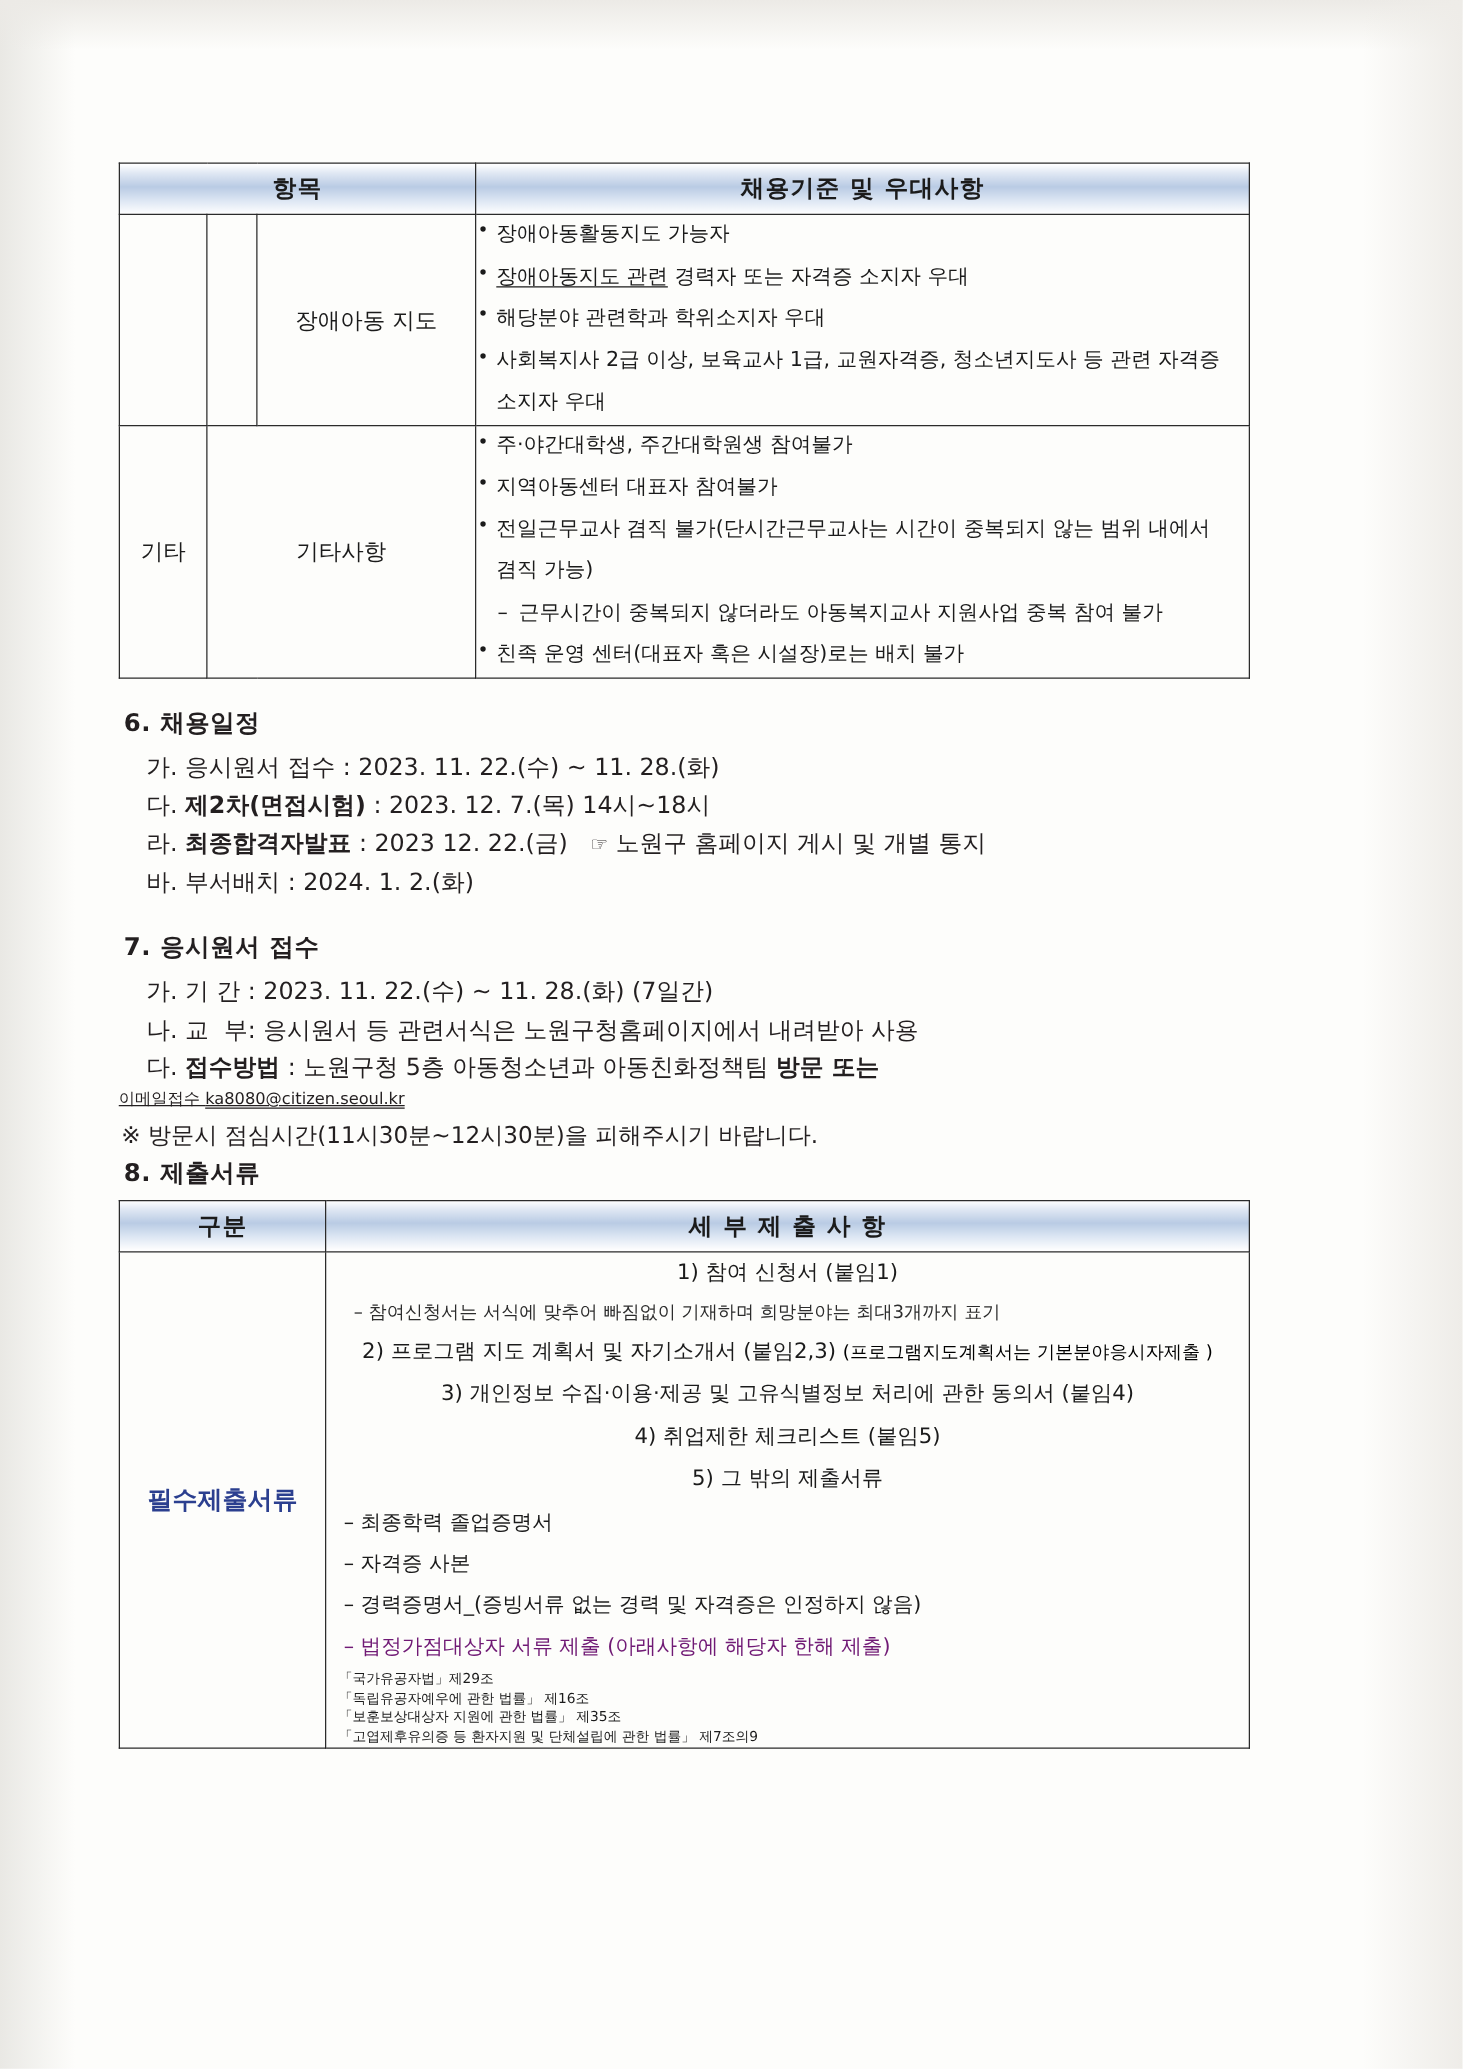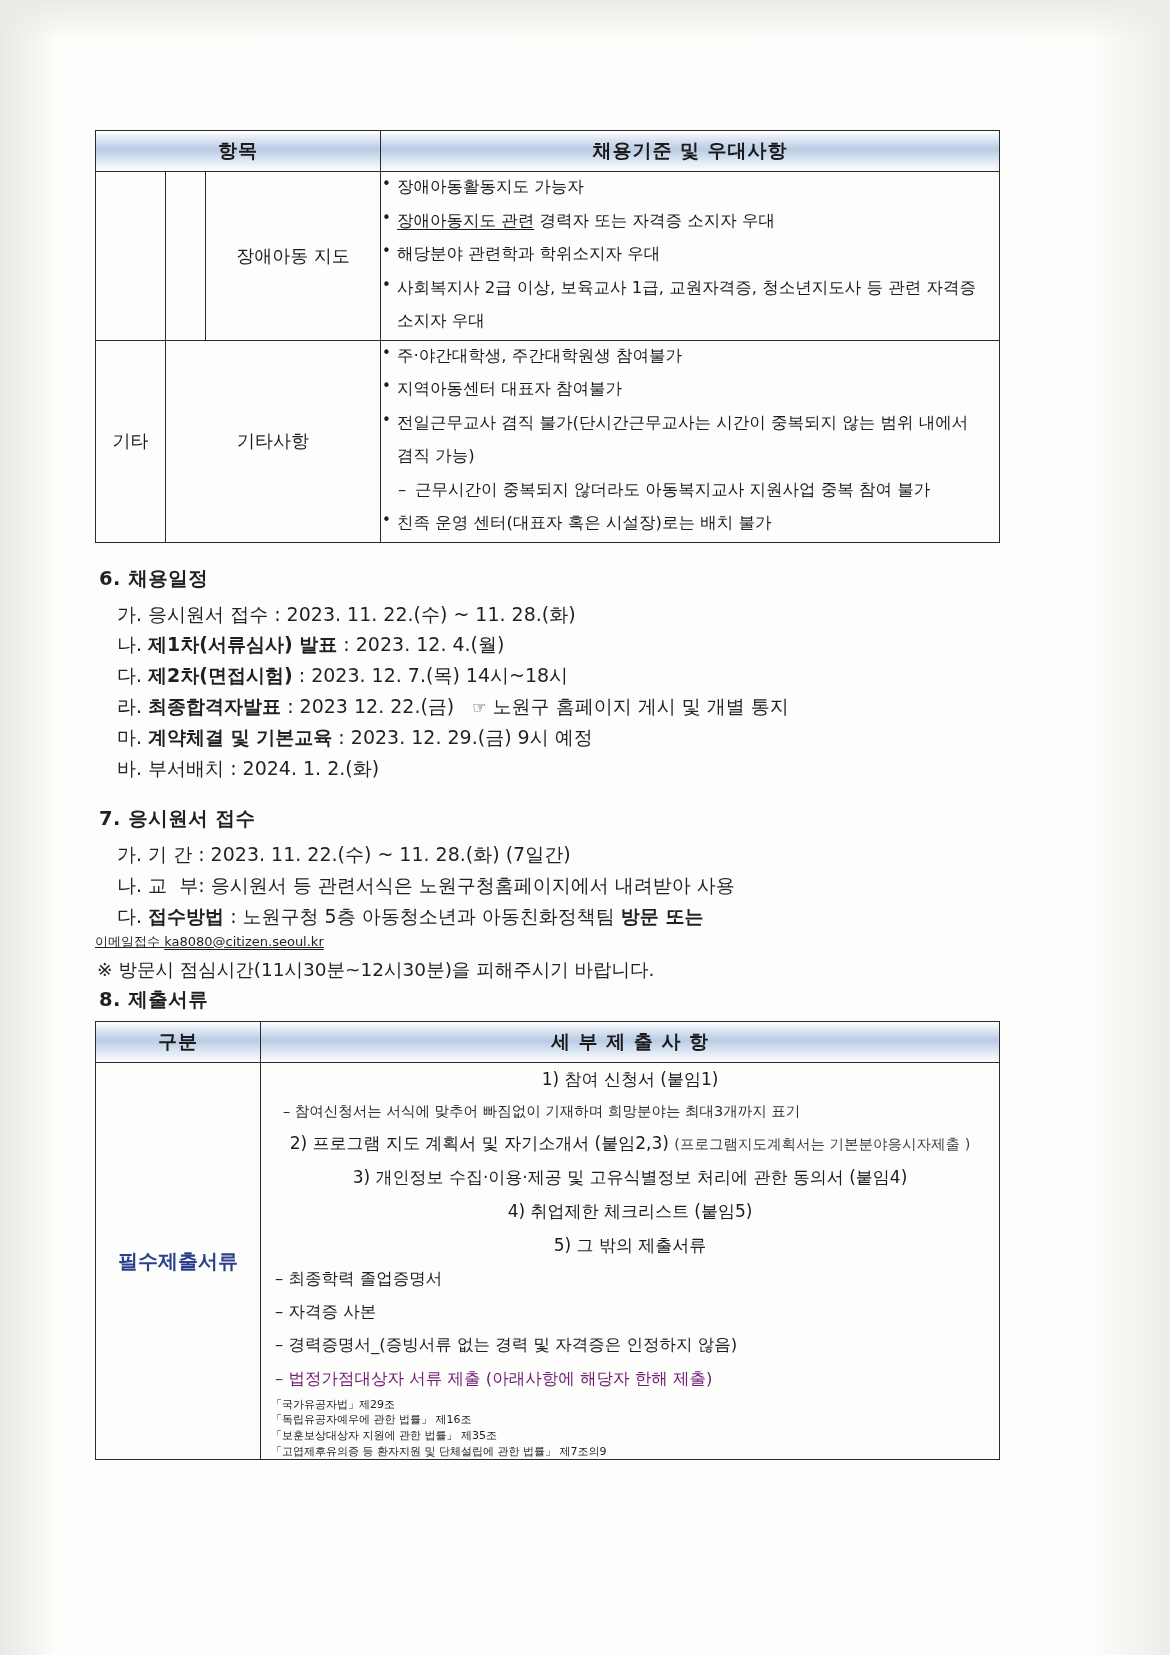--- a/index.html
+++ b/index.html
@@ -160,21 +160,21 @@
     color: #1b1b1b;
   }
   ol.docs-items { list-style: none; margin: 0; padding: 0; }
   ol.docs-items li { margin-bottom: 1px; }
   .num-item { font-size: 17px; text-align: center; }
   .sub-note {
     padding-left: 22px;
     font-size: 14.5px;
     color: #2c2c2c;
   }
-  .paren-blue { color: #404040; }
+  .paren-blue { color: #000000; }
   .dash-item { padding-left: 14px; }
   .blue-text { color: #701a75; }
   .law-line {
     padding-left: 10px;
     font-size: 11px;
     line-height: 1.42;
   }
   .laws { margin-top: 2px; }
 </style>
 </head>
@@ -229,24 +229,22 @@
             </ul>
           </td>
         </tr>
       </tbody>
     </table>
 
     <div class="section">
       <div class="section-title">6. 채용일정</div>
       <ul class="section-list">
         <li><span>가.</span> <span>응시원서 접수</span><span> : 2023. 11. 22.(수) ~ 11. 28.(화)</span></li>
-        <li><span>나.</span> <span class="lbl">제1차(서류심사) 발표</span><span> : 2023. 12. 4.(월)</span></li>
         <li><span>다.</span> <span class="lbl">제2차(면접시험)</span><span> : 2023. 12. 7.(목) 14시~18시</span></li>
         <li><span>라.</span> <span class="lbl">최종합격자발표</span><span> : 2023 12. 22.(금)</span><span class="hand-icon">☞</span><span>노원구 홈페이지 게시 및 개별 통지</span></li>
-        <li><span>마.</span> <span class="lbl">계약체결 및 기본교육</span><span> : 2023. 12. 29.(금) 9시 예정</span></li>
         <li><span>바.</span> <span>부서배치</span><span> : 2024. 1. 2.(화)</span></li>
       </ul>
     </div>
 
     <div class="section">
       <div class="section-title">7. 응시원서 접수</div>
       <ul class="section-list">
         <li><span>가.</span> <span>기 간</span><span> : 2023. 11. 22.(수) ~ 11. 28.(화) (7일간)</span></li>
         <li><span>나.</span> <span>교  부</span><span>: 응시원서 등 관련서식은 노원구청홈페이지에서 내려받아 사용</span></li>
         <li><span>다.</span> <span class="lbl">접수방법</span><span> : 노원구청 5층 아동청소년과 아동친화정책팀 </span><span class="lbl">방문 또는</span></li>

